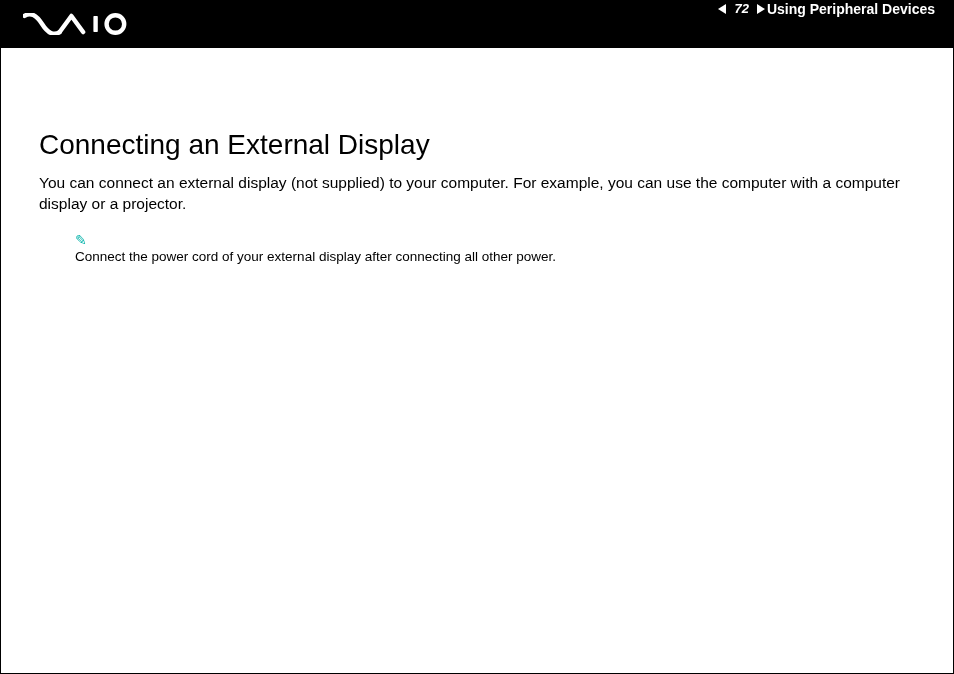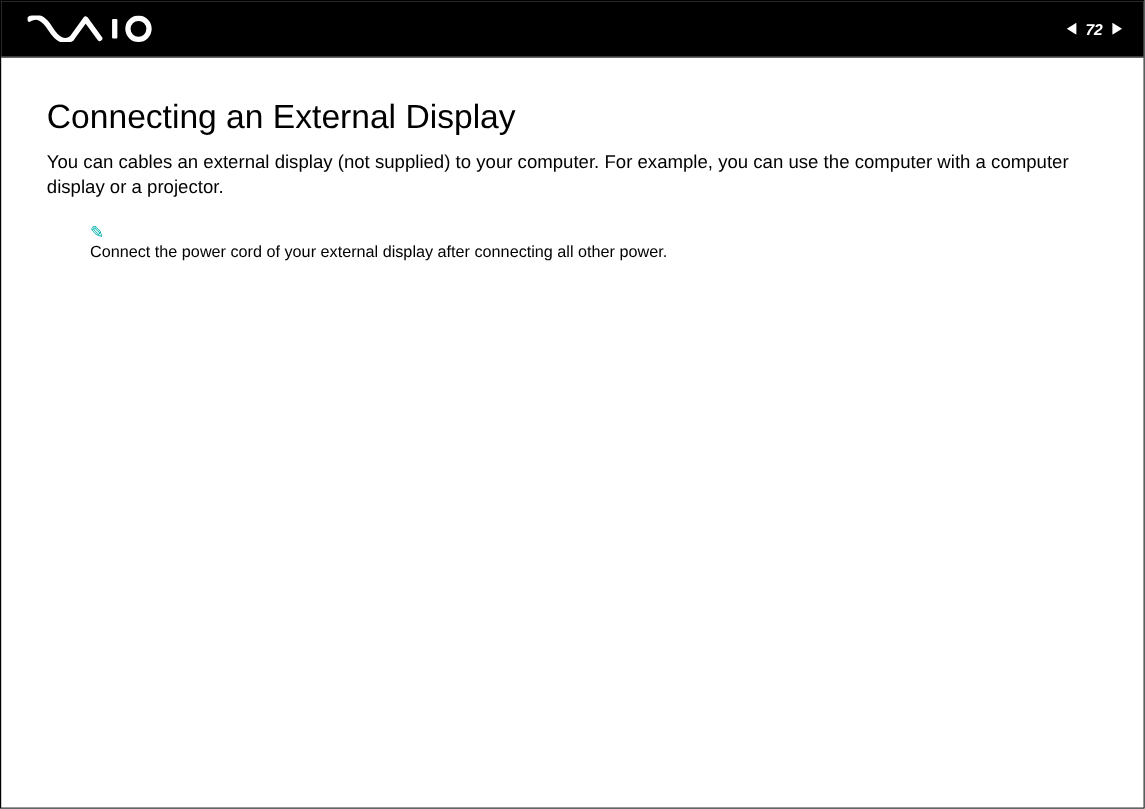--- a/index.html
+++ b/index.html
@@ -11,41 +11,42 @@
     height: 46px;
     display: flex;
     justify-content: space-between;
     align-items: stretch;
     padding: 0 18px 0 22px;
   }
   .logo { display: flex; align-items: center; }
   .logo svg { height: 22px; }
   .header-right {
     display: flex;
-    flex-direction: column;
+    flex-direction: row;
     align-items: flex-start;
     justify-content: center;
     gap: 2px;
   }
   .pager {
     display: flex;
     align-items: center;
     gap: 6px;
     font-size: 13px;
     font-weight: bold;
     font-style: italic;
   }
   .pager .arrow { display: inline-flex; }
   .pager .arrow svg { width: 10px; height: 10px; }
   .section-title {
     font-size: 14px;
     font-weight: bold;
   }
   .content {
     padding: 34px 38px 0 38px;
+    margin-top: 47px;
   }
   h1.page-title {
     font-size: 28px;
     font-weight: normal;
     margin-bottom: 12px;
     letter-spacing: 0px;
   }
   p.body-text {
     font-size: 15.5px;
     line-height: 1.35;
@@ -89,27 +90,28 @@
               <polygon points="8,0 8,10 0,5" fill="#fff"></polygon>
             </svg>
         </span>
         <span>72</span>
         <span class="arrow">
           <svg viewBox="0 0 10 10">
               <polygon points="2,0 2,10 10,5" fill="#fff"></polygon>
             </svg>
         </span>
       </div>
+      <div class="section-title">Using Peripheral Devices</div>
     </div>
   </div>
 
   <hr class="hr-top">
 
   <div class="content">
     <h1 class="page-title">Connecting an External Display</h1>
-    <p class="body-text">You can cables an external display (not supplied) to your computer. For example, you can use the computer with a computer display or a projector.</p>
+    <p class="body-text">You can connect an external display (not supplied) to your computer. For example, you can use the computer with a computer display or a projector.</p>
     <div class="note">
       <span class="note-icon">✎</span>
       <span>Connect the power cord of your external display after connecting all other power.</span>
     </div>
   </div>
 
 </div>
 
 </body></html>

